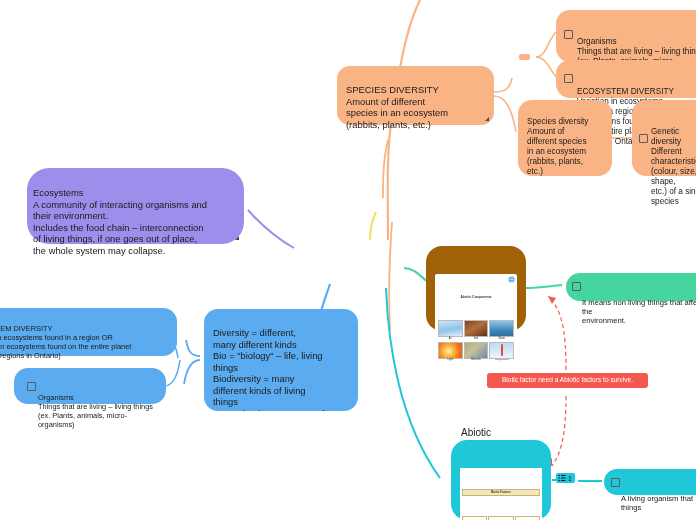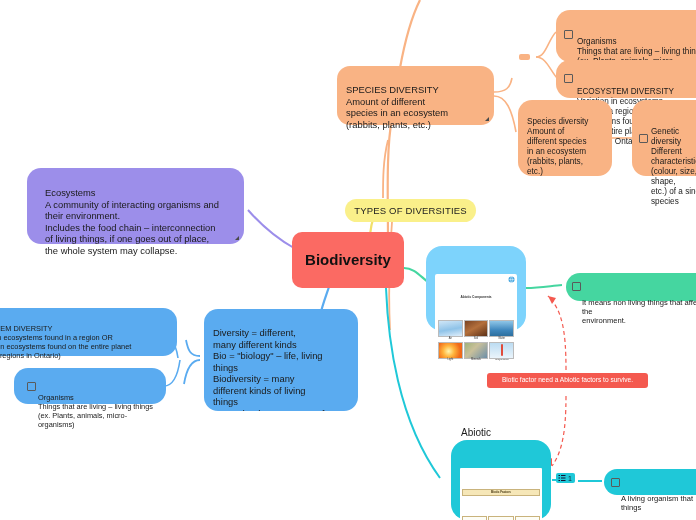--- a/index.html
+++ b/index.html
@@ -71,27 +71,27 @@
   .blue {
     background: #5aabf0;
     border-radius: 14px;
     font-size: 9.4px;
     padding: 7px 9px;
   }
   .blue.small { font-size: 7.4px; }
   
   .purple {
     background: #9c8eea;
-    border-radius: 14px;
+    border-radius: 22px;
     font-size: 9.4px;
-    padding: 8px 18px;
+    padding: 8px 6px;
   }
   
   .greenbox {
-    background: #7dd3fc;
+    background: #a16207;
     border-radius: 16px;
     padding: 8px 9px 3px 9px;
     text-align: center;
   }
   .tealbox {
     background: #1fc8d8;
     border-radius: 16px;
     padding: 8px 9px 3px 9px;
     text-align: center;
   }
@@ -268,27 +268,21 @@
 
     <path d="M 566 370 C 566 330 562 310 548 296" stroke="#f4594f" stroke-width="1.2" fill="none" stroke-dasharray="4 3"></path>
     <path d="M 566 396 C 566 432 562 452 552 466" stroke="#f4594f" stroke-width="1.2" fill="none" stroke-dasharray="4 3"></path>
     <polygon points="548,296 556,298 552,304" fill="#f4594f"></polygon>
     <polygon points="552,466 546,462 552,458" fill="#f4594f"></polygon>
   </svg>
 
   <div class="chip" style="left:519px; top:54px;"></div>
   <div class="chip" style="left:519px; top:112px; background:#f9b384;"></div>
 
-  <div class="node central" style="left:292px; top:232px; width:112px; height:56px;">
-    <span>Biodiversity</span>
-  </div>
-
-  <div class="node pill-yellow" style="left:345px; top:199px; width:131px; height:23px;">
-    <span>TYPES OF DIVERSITIES</span>
-  </div>
+
 
   <div class="node orange big" style="left:337px; top:66px; width:157px; height:59px;">
     <span>SPECIES DIVERSITY
 Amount of different
 species in an ecosystem
 (rabbits, plants, etc.)</span>
     <span class="corner"></span>
   </div>
 
   <div class="node orange" style="left:556px; top:10px; width:160px; height:52px; padding-left:21px;">

